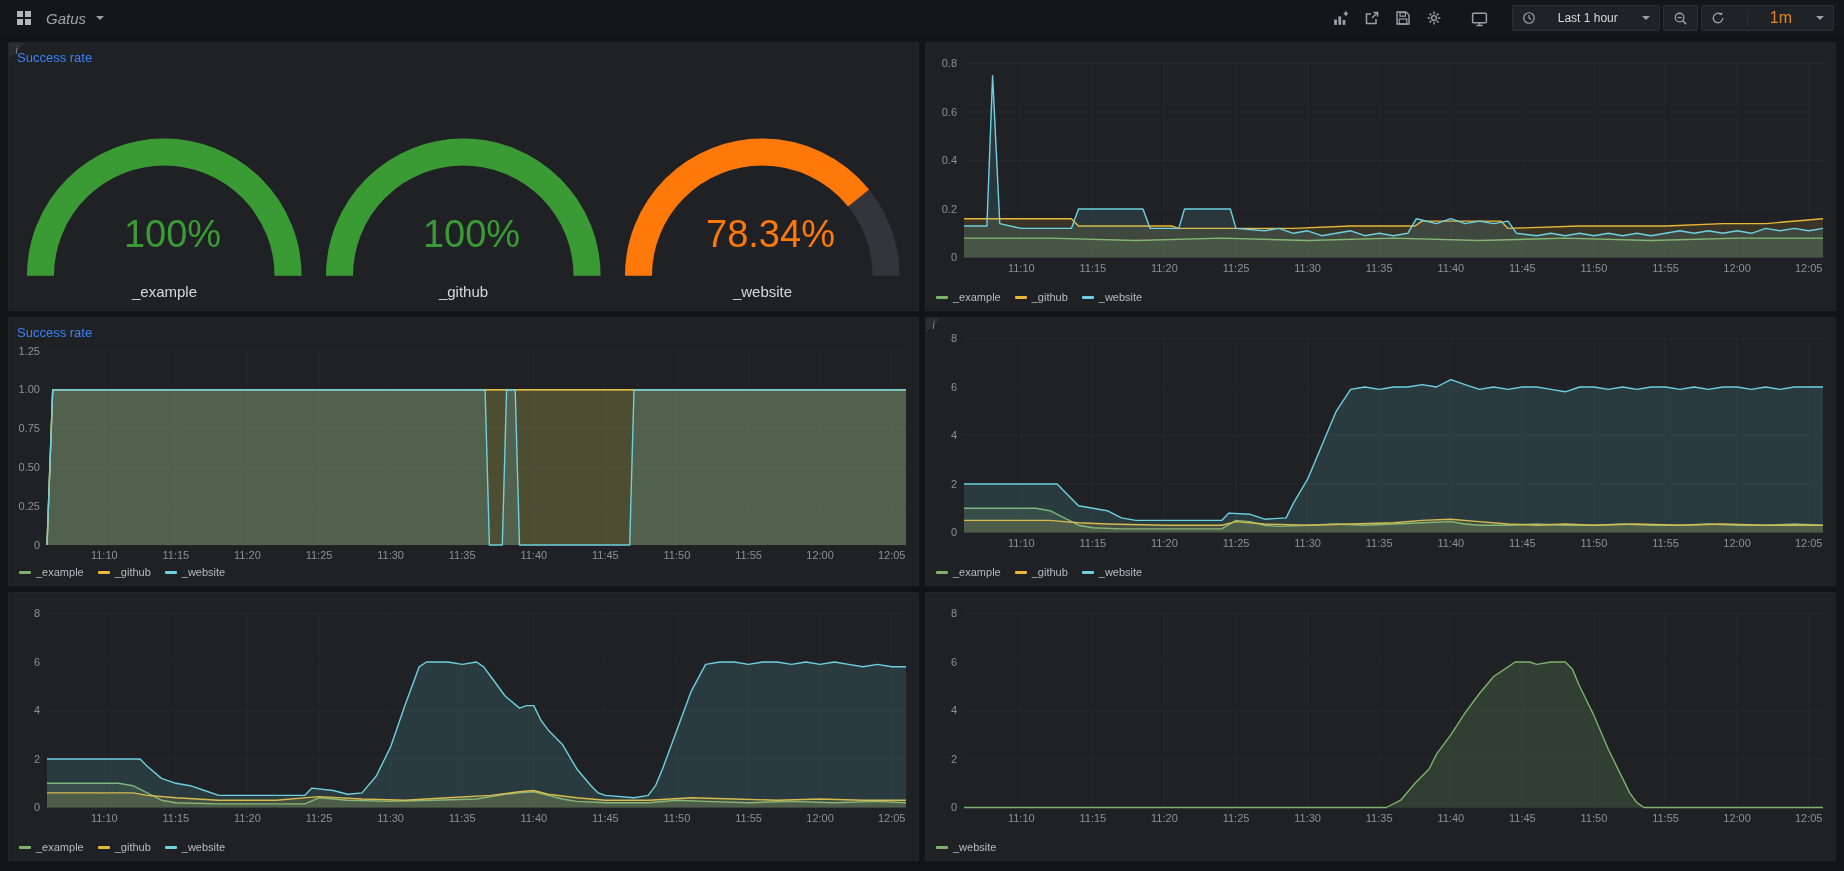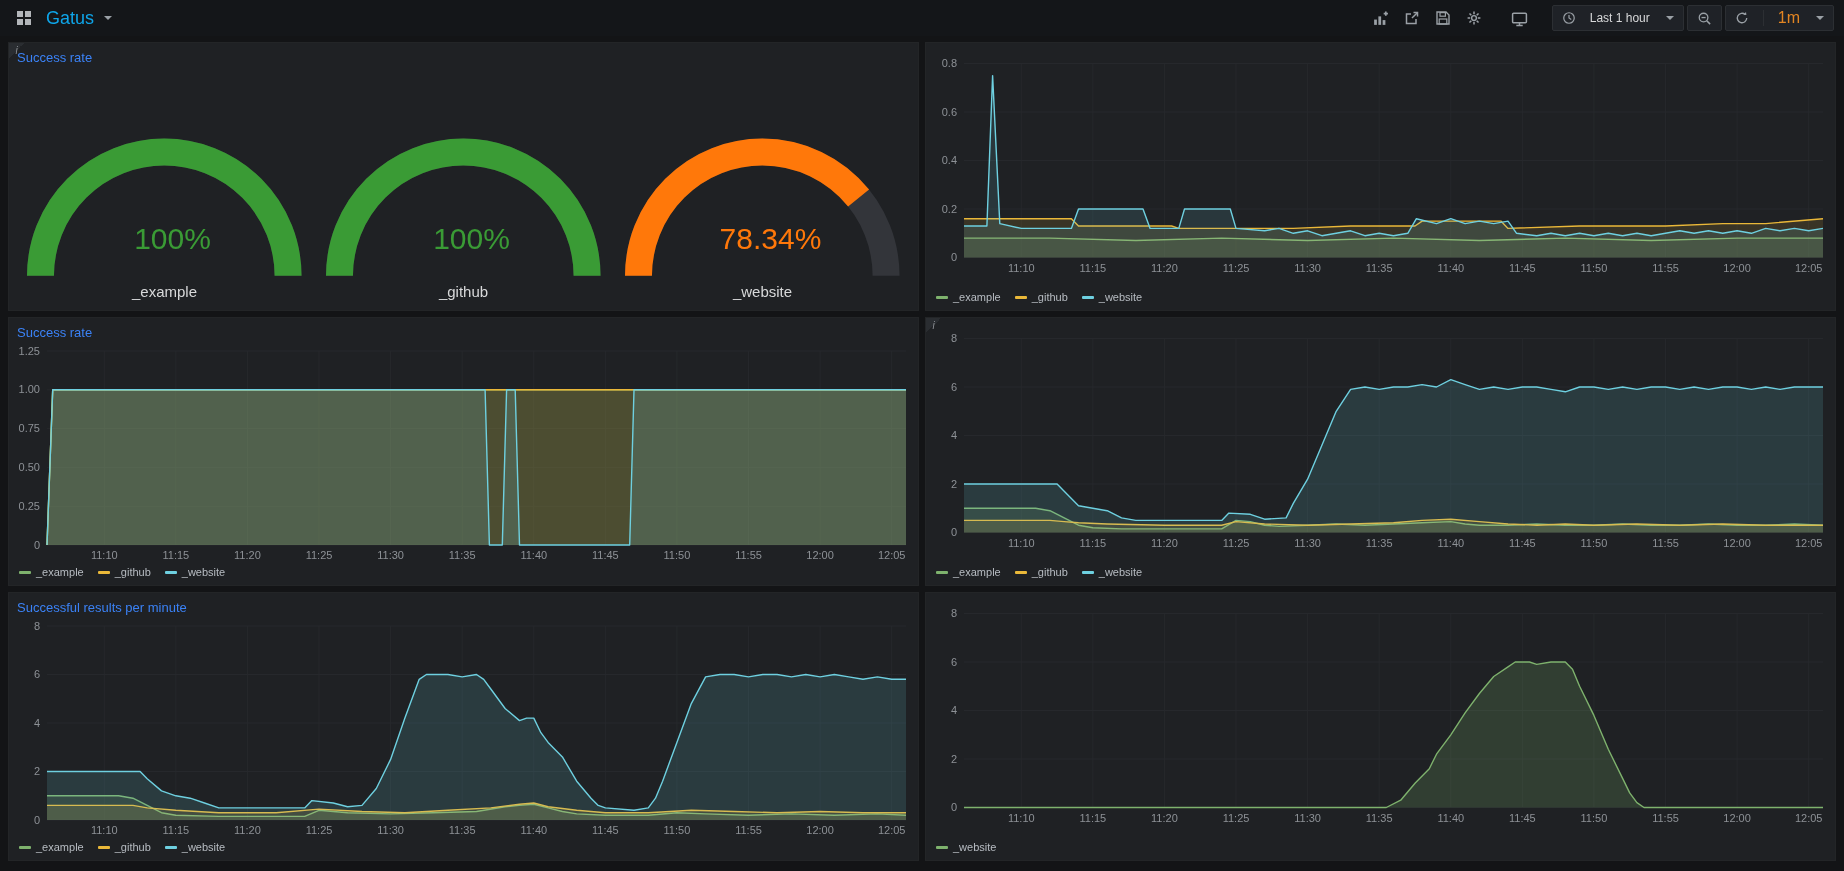--- a/index.html
+++ b/index.html
@@ -10,33 +10,33 @@
     background:#131416;
     font-family:"Liberation Sans", sans-serif;
     -webkit-font-smoothing:antialiased;
   }
   
   .navbar {
     height:36px; background:#141619; display:flex; align-items:center;
     justify-content:space-between; padding:0 10px;
   }
   .nav-left { display:flex; align-items:center; gap:8px; }
-  .nav-title { color:#0ea5e9; font-size:18px; }
+  .nav-title { color:#a3a3a3; font-size:15px;font-style:italic; }
   .caret {
     width:0; height:0; display:inline-block;
     border-left:4px solid transparent; border-right:4px solid transparent;
     border-top:4px solid #9aa0a6; margin-left:2px;
   }
   .nav-right { display:flex; align-items:center; gap:3px; }
   .icon-btn {
     width:28px; height:26px; display:flex; align-items:center; justify-content:center;
     border-radius:2px; cursor:pointer;
   }
   .nav-pill {
-    display:flex; align-items:center; gap:14px; height:26px; padding:0 9px;
+    display:flex; align-items:center; gap:22px; height:26px; padding:0 9px;
     background:#1f2227; border:1px solid #2c2f33; border-radius:2px;
     color:#d8d9da; font-size:12px; cursor:pointer;
   }
   .nav-group-gap { width:12px; }
   .pill-divider { width:1px; height:16px; background:#2c2f33; }
   .refresh-label { font-size:16px; }
   
   .dashboard {
     display:grid; grid-template-columns:1fr 1fr; grid-auto-rows:269px;
     gap:6px; padding:6px 8px;
@@ -59,21 +59,21 @@
   .panel-info::before { content:"i"; }
   
   .gauges {
     flex:1; display:flex; align-items:flex-end; justify-content:space-around;
     padding:0 6px 10px;
   }
   .gauge { position:relative; width:31.5%; text-align:center; }
   .gauge svg { width:100%; height:172px; display:block; }
   .gauge-value {
     position:absolute; left:16px; right:0; bottom:44px;
-    font-size:30px; font-weight:500;
+    font-size:38px; font-weight:500;
   }
   .gauge-label { color:#d8d9da; font-size:15px; margin-top:3px; }
   
   .chart { flex:1; width:100%; min-height:0; }
   .chart svg { width:100%; height:100%; display:block; }
   .legend {
     height:22px; display:flex; align-items:center; gap:14px;
     padding:0 10px 4px; font-size:11px; color:#b7bcc2;
   }
   .legend-item { display:inline-flex; align-items:center; gap:5px; cursor:pointer; }
@@ -374,21 +374,20 @@
           <span>_github</span>
         </span>
         <span class="legend-item">
           <span class="swatch" style="background: rgb(110, 208, 224);"></span>
           <span>_website</span>
         </span>
       </div>
   </section>
 
   <section class="panel">
-    <h2 class="panel-title">Successful results per minute</h2>
     <div class="chart">
       <svg viewBox="0 0 909 220">
           <line x1="95.26666666666667" y1="8" x2="95.26666666666667" y2="202" stroke="#26282c" stroke-width="1"></line>
           <line x1="166.85" y1="8" x2="166.85" y2="202" stroke="#26282c" stroke-width="1"></line>
           <line x1="238.43333333333334" y1="8" x2="238.43333333333334" y2="202" stroke="#26282c" stroke-width="1"></line>
           <line x1="310.01666666666665" y1="8" x2="310.01666666666665" y2="202" stroke="#26282c" stroke-width="1"></line>
           <line x1="381.6" y1="8" x2="381.6" y2="202" stroke="#26282c" stroke-width="1"></line>
           <line x1="453.18333333333334" y1="8" x2="453.18333333333334" y2="202" stroke="#26282c" stroke-width="1"></line>
           <line x1="524.7666666666667" y1="8" x2="524.7666666666667" y2="202" stroke="#26282c" stroke-width="1"></line>
           <line x1="596.35" y1="8" x2="596.35" y2="202" stroke="#26282c" stroke-width="1"></line>

